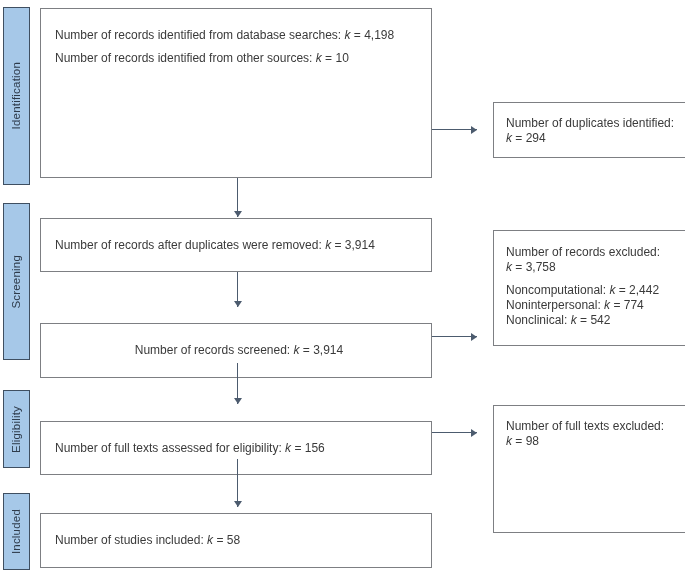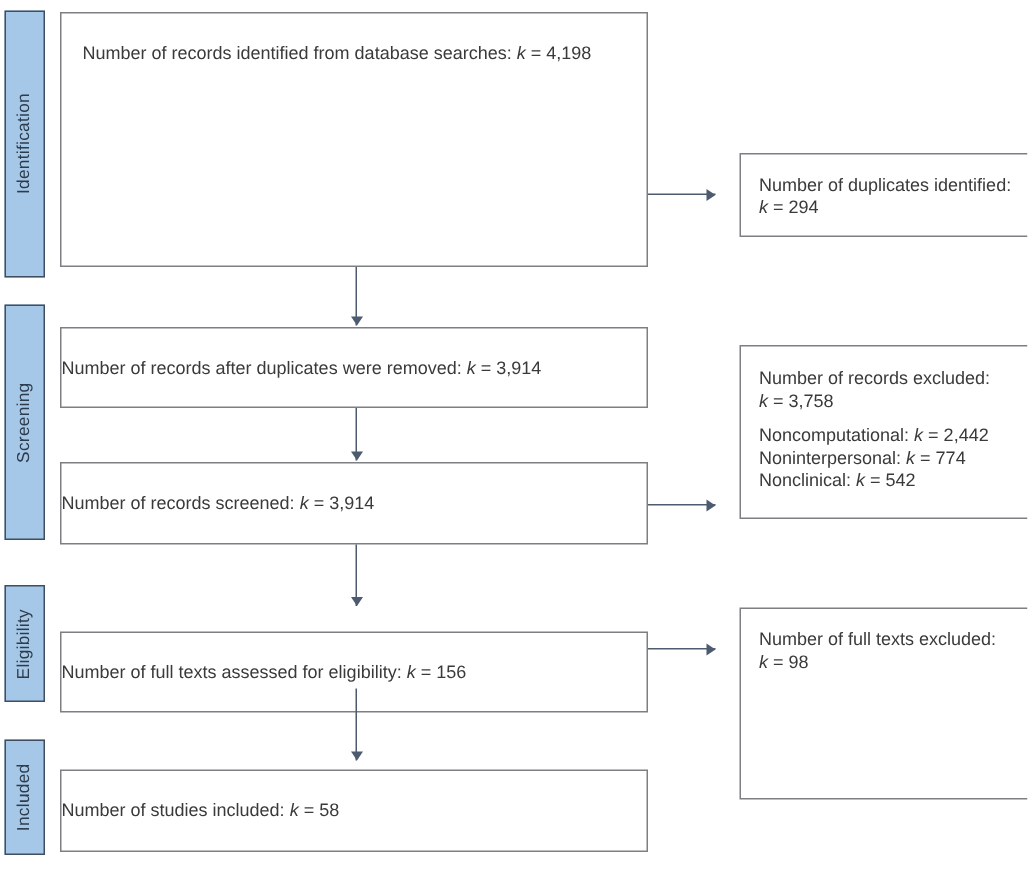--- a/index.html
+++ b/index.html
@@ -53,26 +53,27 @@
   }
   .fbox p { margin: 0 0 8px 0; }
   .fbox p:last-child { margin-bottom: 0; }
   .fbox i { font-style: italic; }
 
   .main-col { left: 40px; width: 392px; }
   .side-col { left: 477px; width: 206px; margin-left: 16px; }
 
   .box-identified { top: 8px;   height: 170px; padding: 19px 8px 0 14px; }
   .box-dedup      { top: 218px; height: 54px;  }
-  .box-screened   { top: 308px; height: 55px;  }
+  .box-screened   { top: 323px; height: 55px; justify-content: center;  }
   .box-fulltext   { top: 421px; height: 54px;  }
   .box-included   { top: 513px; height: 55px;  }
   .vcenter {
     display: flex;
     align-items: center;
+    padding-left: 14px;
     padding-right: 8px;
   }
   .vcenter p { margin: 0; }
 
   .box-duplicates { top: 102px; height: 56px;  padding: 13px 6px 0 12px; }
   .box-excluded   { top: 230px; height: 116px; padding: 14px 6px 14px 12px; }
   .box-ftexcluded { top: 405px; height: 128px; padding: 13px 6px 12px 12px; }
 
   
   .arrow-v {
@@ -124,20 +125,21 @@
   </div>
   <div class="stage stage-eligibility">
     <span>Eligibility</span>
   </div>
   <div class="stage stage-included">
     <span>Included</span>
   </div>
 
   <div class="fbox main-col box-identified">
       <p>Number of records identified from database searches: <i>k</i> = 4,198</p>
+      <p>Number of records identified from other sources: <i>k</i> = 10</p>
     </div>
   <div class="fbox main-col box-dedup vcenter">
       <p>Number of records after duplicates were removed: <i>k</i> = 3,914</p>
     </div>
   <div class="fbox main-col box-screened vcenter">
       <p>Number of records screened: <i>k</i> = 3,914</p>
     </div>
   <div class="fbox main-col box-fulltext vcenter">
       <p>Number of full texts assessed for eligibility: <i>k</i> = 156</p>
     </div>

